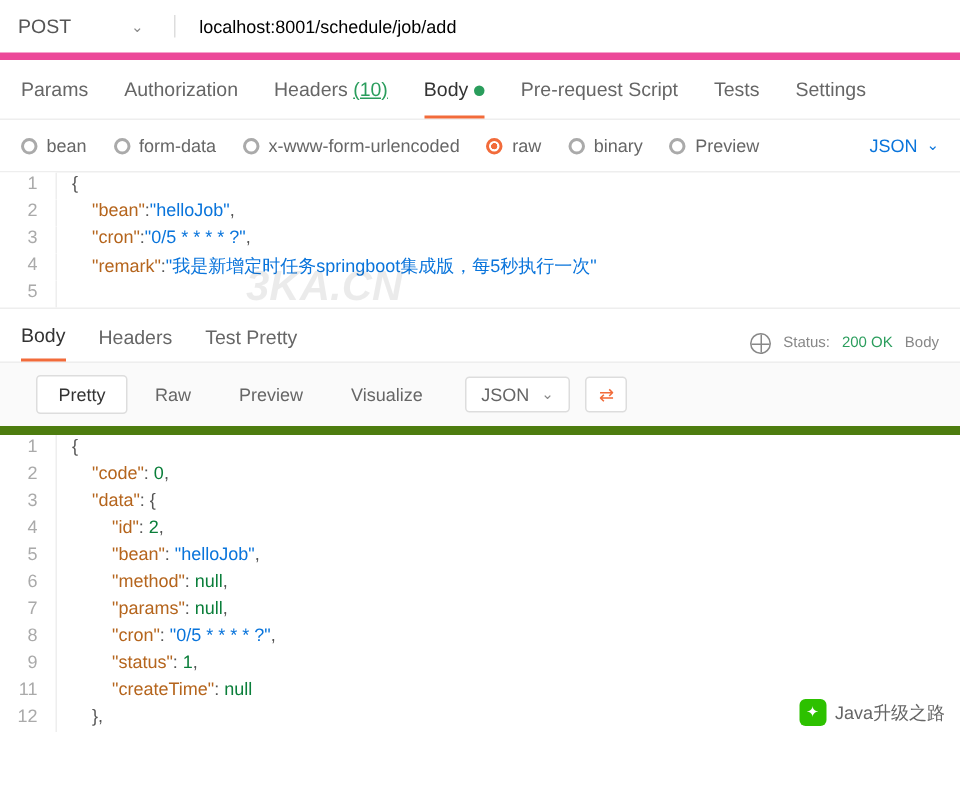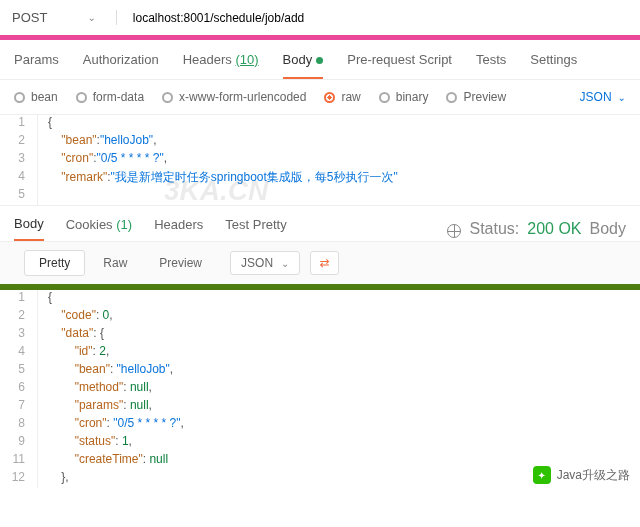--- a/index.html
+++ b/index.html
@@ -23,21 +23,21 @@
 .code { padding-left: 10px; white-space: pre; }
 .str { color: #b5651d; }
 .num { color: #0a7e3a; }
 .kw { color: #0a7e3a; }
 .punct { color: #555; }
 .blue { color: #0974db; }
 .watermark { position: absolute; color: rgba(0,0,0,0.08); font-size: 28px; font-weight: 700; font-style: italic; pointer-events: none; }
 .resp-head { display: flex; align-items: center; padding: 10px 14px 0; gap: 22px; border-top: 1px solid #eee; position: relative; }
 .resp-tab { color: #666; font-size: 13px; padding-bottom: 8px; }
 .resp-tab.active { color: #333; border-bottom: 2px solid #f26b3a; }
-.resp-status { margin-left: auto; display: flex; align-items: flex-end; gap: 8px; color: #888; font-size: 16px; }
+.resp-status { margin-left: auto; display: flex; align-items: center; gap: 8px; color: #888; font-size: 10px; }
 .globe { width: 14px; height: 14px; border: 1px solid #888; border-radius: 50%; position: relative; }
 .globe::before { content: ""; position: absolute; left: 6px; top: 0; width: 1px; height: 100%; background: #888; }
 .globe::after { content: ""; position: absolute; top: 6px; left: 0; height: 1px; width: 100%; background: #888; }
 .resp-toolbar { display: flex; align-items: center; gap: 4px; padding: 8px 24px; border-bottom: 6px solid #4d7c0f; border-top: 1px solid #eee; background: #fafafa; }
 .tb-btn { padding: 5px 14px; color: #666; font-size: 12px; border-radius: 3px; }
 .tb-btn.active { background: #fff; border: 1px solid #ddd; color: #333; }
 .tb-select { border: 1px solid #ddd; background: #fff; padding: 4px 10px; border-radius: 3px; display: flex; align-items: center; gap: 8px; color: #666; font-size: 12px; margin-left: 10px; }
 .wrap-icon { border: 1px solid #ddd; background: #fff; padding: 4px 8px; border-radius: 3px; margin-left: 6px; color: #f26b3a; }
 .chevron { font-size: 10px; color: #888; }
 .editor-wrap { position: relative; }
@@ -115,35 +115,35 @@
     </div>
   <div class="line">
       <div class="gutter">5</div>
       <div class="code"></div>
     </div>
   <div class="watermark" style="left:164px; top:60px">3KA.CN</div>
 </div>
 
 <div class="resp-head">
   <div class="resp-tab active">Body</div>
-  <div class="resp-tab"><span>Cookies</span> <span class="count" style="color:#2a9d5c">(1)</span></div>
   <div class="resp-tab">Headers</div>
   <div class="resp-tab">Test Pretty</div>
   <div class="resp-status">
     <span class="globe"></span>
     <span>Status:</span>
     <span style="color:#2a9d5c">200 OK</span>
     <span>Body</span>
   </div>
 </div>
 
 <div class="resp-toolbar">
   <div class="tb-btn active">Pretty</div>
   <div class="tb-btn">Raw</div>
   <div class="tb-btn">Preview</div>
+  <div class="tb-btn">Visualize</div>
   <div class="tb-select">
       <span>JSON</span>
       <span class="chevron">⌄</span>
     </div>
   <div class="wrap-icon">⇄</div>
 </div>
 
 <div class="editor editor-wrap">
   <div class="line">
       <div class="gutter">1</div>

